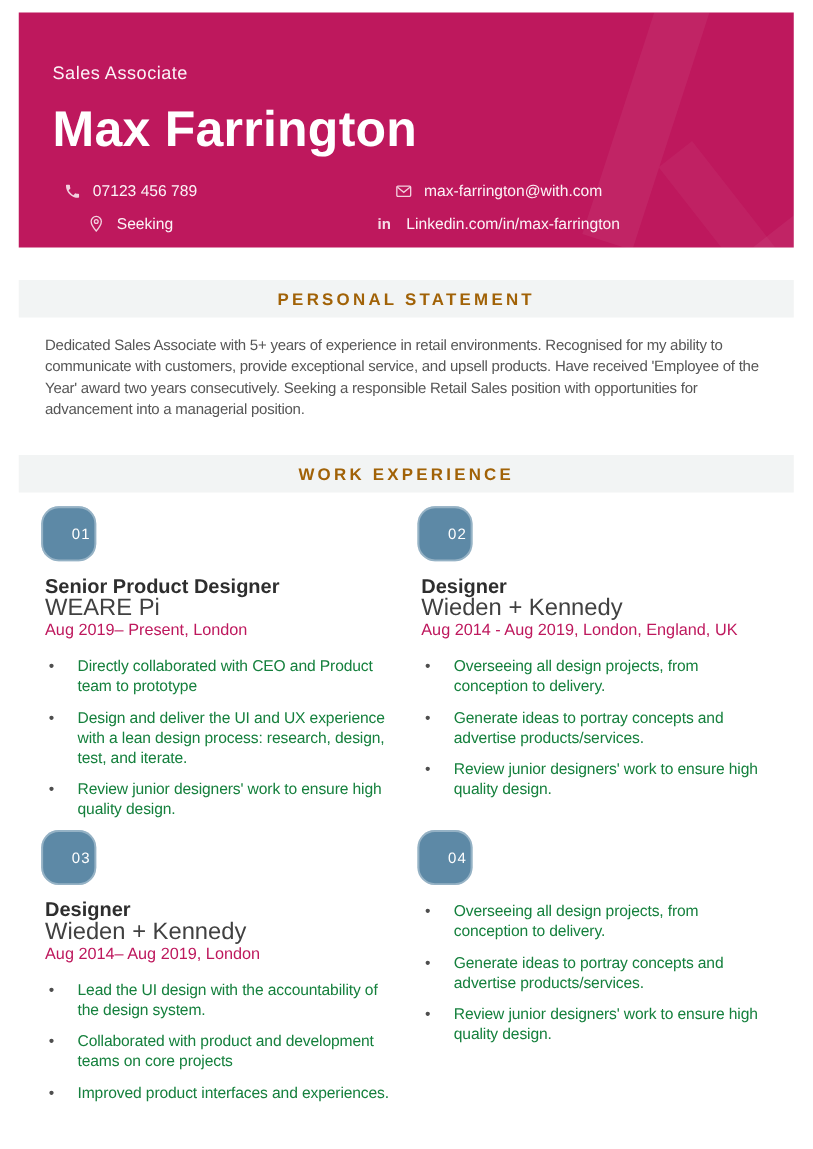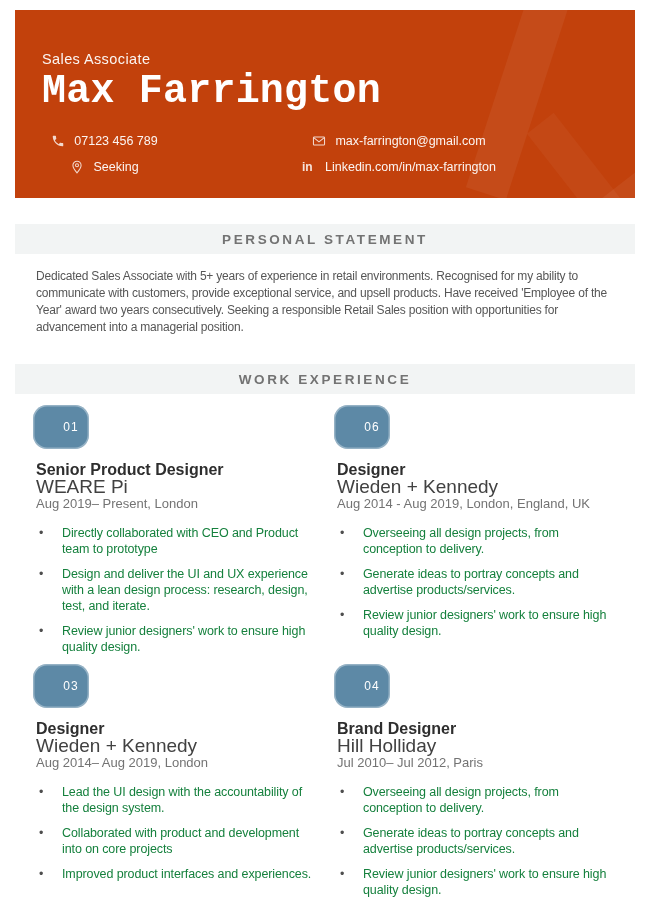--- a/index.html
+++ b/index.html
@@ -4,73 +4,73 @@
 <style>
   * { margin:0; padding:0; box-sizing:border-box; }
   html,body { background:#ffffff; }
   body { font-family:"Liberation Sans", sans-serif; width:650px; height:919px; overflow:hidden; }
 
   .sheet { width:650px; height:919px; background:#ffffff; overflow:hidden; }
 
   
   .hero {
     position:relative; margin:10px 15px 0 15px; width:620px; height:188px;
-    background:#c2410c; color:#ffffff; overflow:hidden;
+    background:#be185d; color:#ffffff; overflow:hidden;
   }
   .hero-pattern { position:absolute; inset:0; pointer-events:none; }
   .hero-pattern .stripe { position:absolute; background:rgba(255,255,255,0.055); }
   .stripe.s1 { width:42px; height:260px; right:88px; top:-70px; transform:rotate(18deg); }
   .stripe.s2 { width:40px; height:300px; right:-30px; top:30px; transform:rotate(52deg); }
   .stripe.s3 { width:34px; height:220px; right:10px; top:90px; transform:rotate(-38deg); background:rgba(255,255,255,0.04); }
 
   .hero-inner { position:relative; padding:41px 0 0 27px; }
   .hero-role { font-size:14.5px; letter-spacing:.4px; color:rgba(255,255,255,.95); }
-  .hero-name { font-size:40px; font-weight:bold; letter-spacing:.2px; margin-top:4px; line-height:1.05;font-family:Liberation Mono, monospace; }
+  .hero-name { font-size:40px; font-weight:bold; letter-spacing:.2px; margin-top:16px; line-height:1.05; }
 
   .contact-grid {
     margin-top:15px; margin-left:4px;
     display:grid; grid-template-columns:117px auto; grid-auto-rows:26px;
     align-items:center; font-size:12.5px; color:rgba(255,255,255,.95);
   }
   .contact-item { display:flex; align-items:center; gap:9px; white-space:nowrap;justify-content:center; }
   .cicon { display:inline-flex; width:14px; height:14px; color:rgba(255,255,255,.8); flex:0 0 auto; }
   .cicon svg { width:14px; height:14px; }
   .in-glyph { font-weight:bold; font-size:12px; color:rgba(255,255,255,.85); font-style:normal; line-height:14px; }
 
   
   .band {
     margin:0 15px; width:620px; height:30px; background:#f2f4f4;
     display:flex; align-items:center; justify-content:center;
   }
   .band.first { margin-top:26px; }
   .band.second { margin-top:28px; }
-  .band-title { color:#737373; font-size:13.5px; font-weight:bold; letter-spacing:2.6px; }
+  .band-title { color:#a16207; font-size:13.5px; font-weight:bold; letter-spacing:2.6px; }
 
   
   .statement {
     margin:14px 36px 0 36px; width:578px;
     font-size:12px; line-height:17px; letter-spacing:-0.2px; color:#565656;
   }
 
   
   .xp-grid {
     margin:11px 36px 0 36px; width:578px;
     display:grid; grid-template-columns:277px 277px; column-gap:24px; row-gap:0;
   }
   .xp-entry.row1 { min-height:240px; }
   .badge {
-    width:56px; height:44px; border-radius:14px; background:#5d89a6;
+    width:44px; height:44px; border-radius:14px; background:#5d89a6;
     box-shadow: inset 0 0 0 1.5px rgba(255,255,255,.35);
     display:flex; align-items:center; justify-content:center;
     color:#ffffff; font-size:12px; letter-spacing:1px; margin-left:-3px;padding-left:20px;
   }
   .xp-head { margin-top:13px; }
   .xp-title { font-size:16px; font-weight:bold; color:#2e2e2e; line-height:16px; }
   .xp-company { font-size:19px; color:#414141; line-height:17px; }
-  .xp-dates { font-size:13px; color:#737373; line-height:17px; }
+  .xp-dates { font-size:13px; color:#be185d; line-height:17px; }
   .xp-bullets { margin-top:13px; list-style:none; }
   .xp-bullets li {
     position:relative; padding-left:26px; margin-bottom:9px;
     font-size:12.5px; line-height:16px; letter-spacing:-0.1px; color:#15803d;
   }
   .xp-bullets li::before { content:"•"; position:absolute; left:3px; top:0; color:#4e4e4e; }
 </style>
 </head>
 <body>
 
@@ -95,21 +95,21 @@
           </span>
           <span>07123 456 789</span>
         </div>
         <div class="contact-item">
           <span class="cicon">
             <svg viewBox="0 0 24 24" fill="none" stroke="currentColor" stroke-width="1.8">
                 <rect x="2.5" y="5" width="19" height="14" rx="1.5"></rect>
                 <path d="M3.5 6.5 12 13.5l8.5-7"></path>
               </svg>
           </span>
-          <span>max-farrington@gmail.com</span>
+          <span>max-farrington@with.com</span>
         </div>
         <div class="contact-item">
           <span class="cicon">
             <svg viewBox="0 0 24 24" fill="none" stroke="currentColor" stroke-width="1.8">
                 <path d="M12 2C8.1 2 5 5.1 5 9c0 5 7 13 7 13s7-8 7-13c0-3.9-3.1-7-7-7z"></path>
                 <circle cx="12" cy="9" r="2.6"></circle>
               </svg>
           </span>
           <span>Seeking</span>
         </div>
@@ -145,21 +145,21 @@
       </div>
       <ul class="xp-bullets">
         <li>Directly collaborated with CEO and Product team to prototype</li>
         <li>Design and deliver the UI and UX experience with a lean design process: research, design, test, and iterate.</li>
         <li>Review junior designers' work to ensure high quality design.</li>
       </ul>
     </article>
 
     <article class="xp-entry row1">
       <div class="badge">
-        <span>06</span>
+        <span>02</span>
       </div>
       <div class="xp-head">
         <h3 class="xp-title">Designer</h3>
         <div class="xp-company">Wieden + Kennedy</div>
         <div class="xp-dates">Aug 2014 - Aug 2019, London, England, UK</div>
       </div>
       <ul class="xp-bullets">
         <li>Overseeing all design projects, from conception to delivery.</li>
         <li>Generate ideas to portray concepts and advertise products/services.</li>
         <li>Review junior designers' work to ensure high quality design.</li>
@@ -170,33 +170,28 @@
       <div class="badge">
         <span>03</span>
       </div>
       <div class="xp-head">
         <h3 class="xp-title">Designer</h3>
         <div class="xp-company">Wieden + Kennedy</div>
         <div class="xp-dates">Aug 2014– Aug 2019, London</div>
       </div>
       <ul class="xp-bullets">
         <li>Lead the UI design with the accountability of the design system.</li>
-        <li>Collaborated with product and development into on core projects</li>
+        <li>Collaborated with product and development teams on core projects</li>
         <li>Improved product interfaces and experiences.</li>
       </ul>
     </article>
 
     <article class="xp-entry">
       <div class="badge">
         <span>04</span>
-      </div>
-      <div class="xp-head">
-        <h3 class="xp-title">Brand Designer</h3>
-        <div class="xp-company">Hill Holliday</div>
-        <div class="xp-dates">Jul 2010– Jul 2012, Paris</div>
       </div>
       <ul class="xp-bullets">
         <li>Overseeing all design projects, from conception to delivery.</li>
         <li>Generate ideas to portray concepts and advertise products/services.</li>
         <li>Review junior designers' work to ensure high quality design.</li>
       </ul>
     </article>
 
   </div>
 </div>

